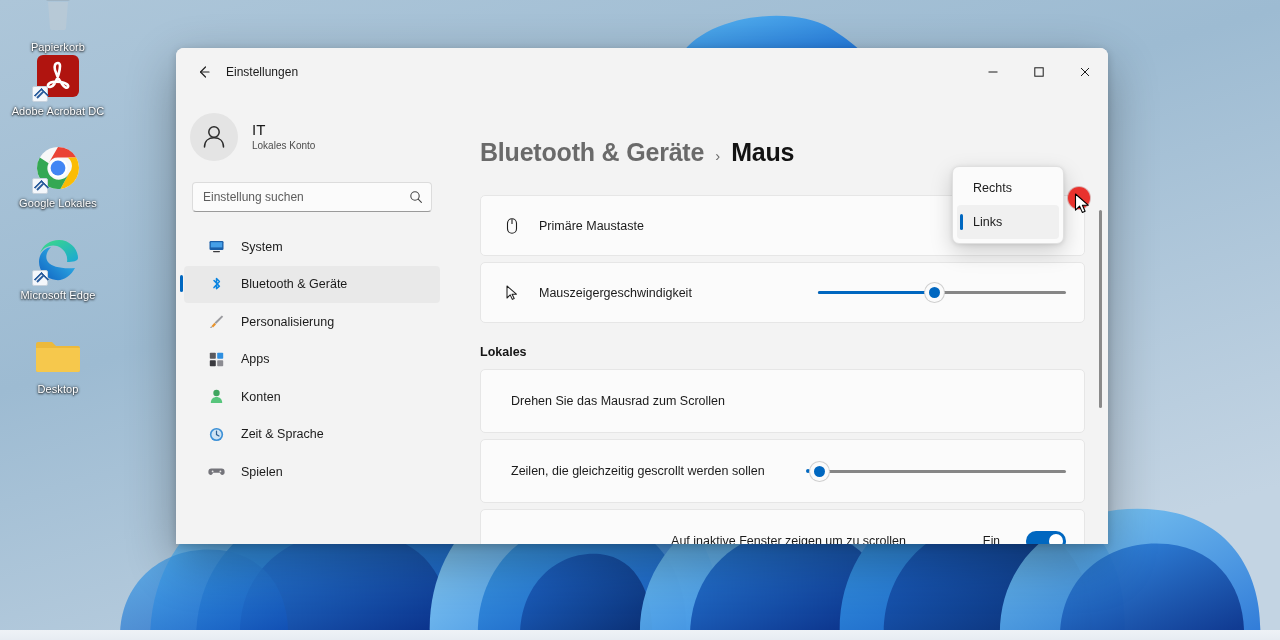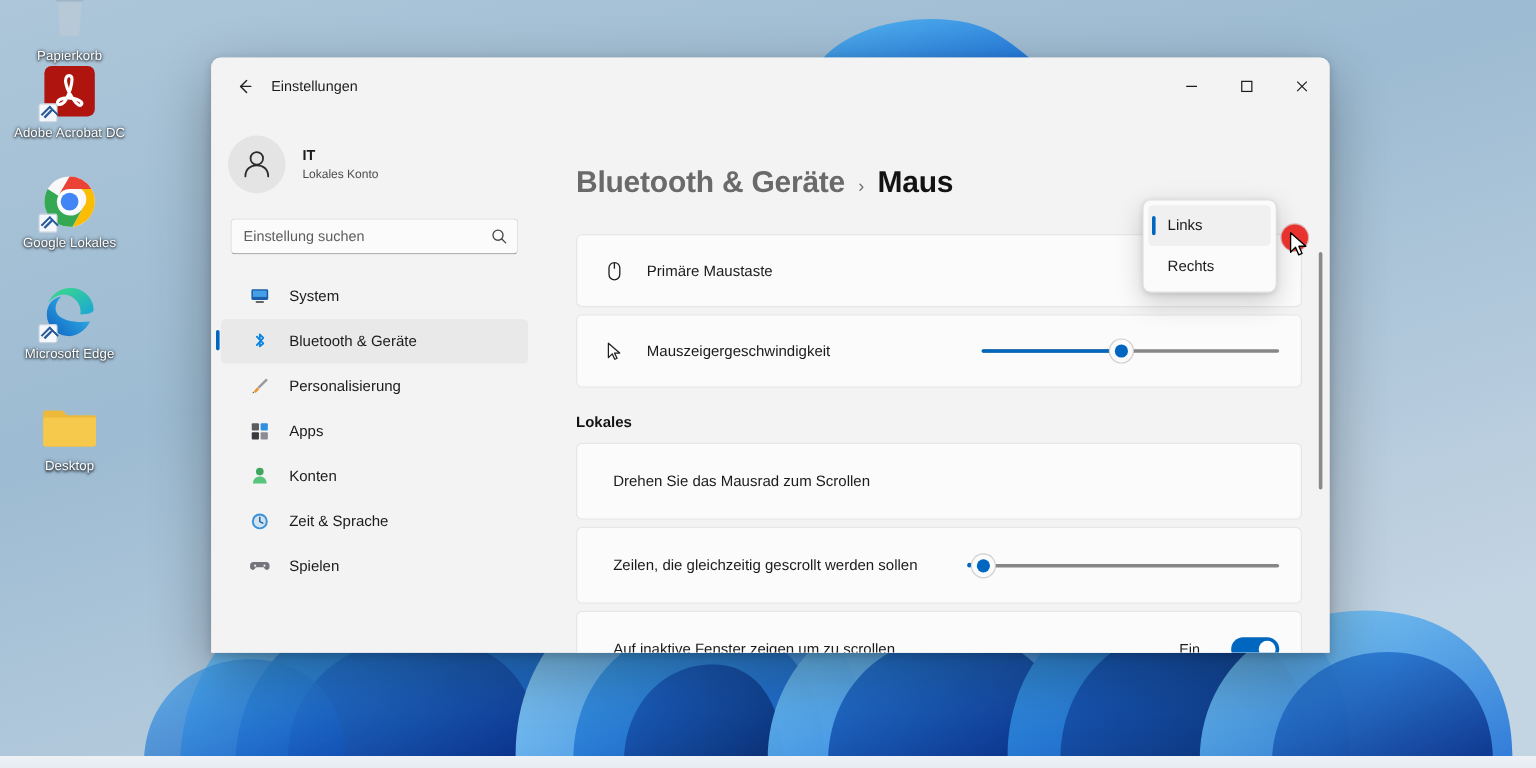--- a/index.html
+++ b/index.html
@@ -53,21 +53,21 @@
     color:#1a1a1a; }
 
   #body { flex:1; display:flex; min-height:0; }
 
   
   #sidebar { width:272px; flex:0 0 272px; background:#f3f3f3; padding:0 0 0 0; }
   #account { display:flex; align-items:center; padding:8px 0 0 14px; height:74px; }
   #avatar { width:48px; height:48px; border-radius:50%; background:#e4e4e4;
     display:flex; align-items:center; justify-content:center; flex:0 0 48px; }
   #acct-text { margin-left:14px; }
-  #acct-name { font-size:12px; font-weight:bold; color:#191919; line-height:15px; }
+  #acct-name { font-size:15px; font-weight:normal; color:#191919; line-height:15px; }
   #acct-sub { font-size:10px; color:#4c4c4c; line-height:15px; margin-top:1px; }
 
   #search-wrap { margin:12px 16px 0 16px; height:30px; background:#fbfbfb;
     border:1px solid #dcdcdc; border-bottom:1px solid #9a9a9a; border-radius:4px;
     display:flex; align-items:center; padding:0 8px 0 10px; }
   #search-input { flex:1; border:0; outline:0; background:transparent;
     font-family:inherit; font-size:12px; color:#1b1b1b; }
   #search-input::placeholder{ color:#5d5d5d; }
 
   #navlist { margin-top:16px; }
@@ -455,45 +455,45 @@
           <span class="card-label" style="margin-left:12px;">Zeilen, die gleichzeitig gescrollt werden sollen</span>
           <div class="slider" style="left:325px; right:18px;">
             <span class="tickdot" style="left:0;"></span>
             <span class="track" style="left:14px;"></span>
             <span class="thumb" style="left:4px;">
                 <i></i>
               </span>
           </div>
         </div>
 
-        <div class="card h64" style="margin-top:6px;">
+        <div class="card h64" style="margin-top:6px;justify-content:center;">
           <span class="card-label" style="margin-left:12px;">Auf inaktive Fenster zeigen um zu scrollen</span>
           <div class="toggle-wrap">
             <span class="toggle-label">Ein</span>
             <span class="toggle">
                 <span class="knob"></span>
               </span>
           </div>
         </div>
 
       </div>
 
       <div id="vscroll"></div>
     </div>
   </div>
 </div>
 
 <div id="flyout">
+  <div class="fly-item">
+
+    <span>Rechts</span>
+  </div>
   <div class="fly-item sel">
     <span class="bar"></span>
     <span>Links</span>
-  </div>
-  <div class="fly-item">
-
-    <span>Rechts</span>
   </div>
 </div>
 
 <div id="click-dot"></div>
 <div id="cursor">
   <svg width="18" height="24" viewBox="0 0 18 24">
     <path d="M1.5 1 L1.5 17.2 L5.6 13.1 L8.3 19.4 L11.1 18.2 L8.4 12.2 L14.2 12.2 Z" fill="#ffffff" stroke="#000000" stroke-width="1.1" stroke-linejoin="round"></path>
   </svg>
 </div>
 

